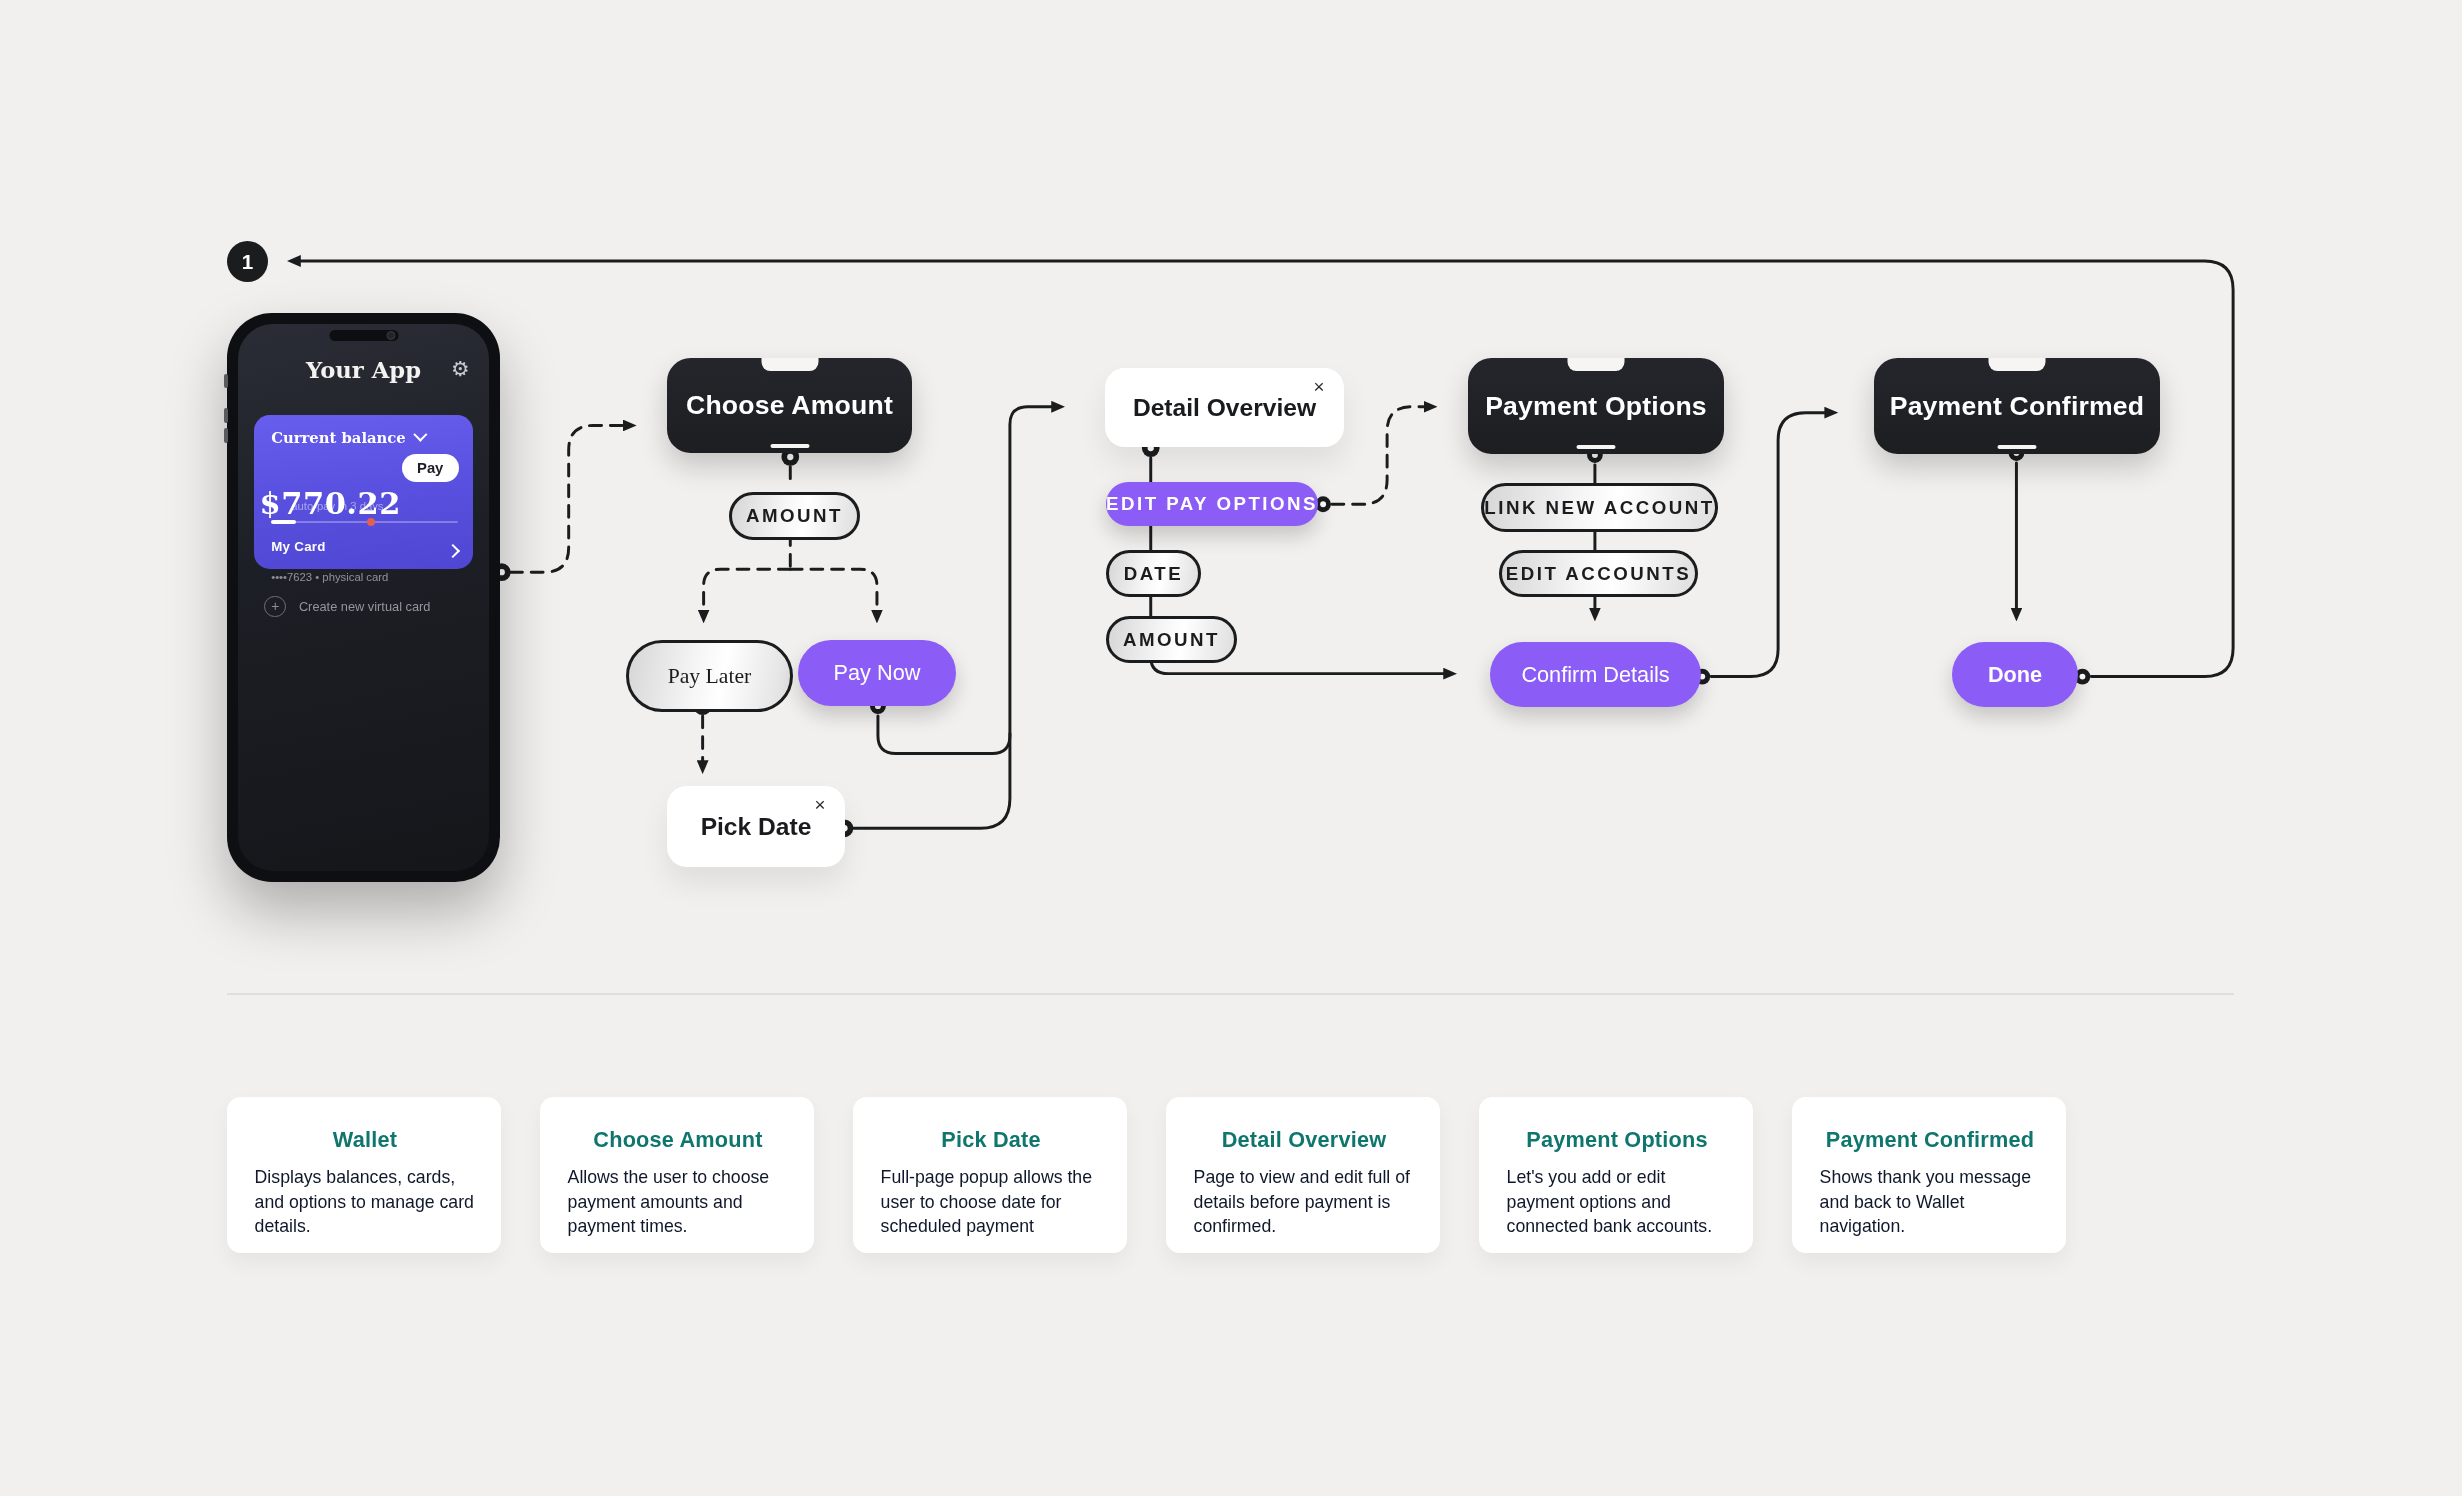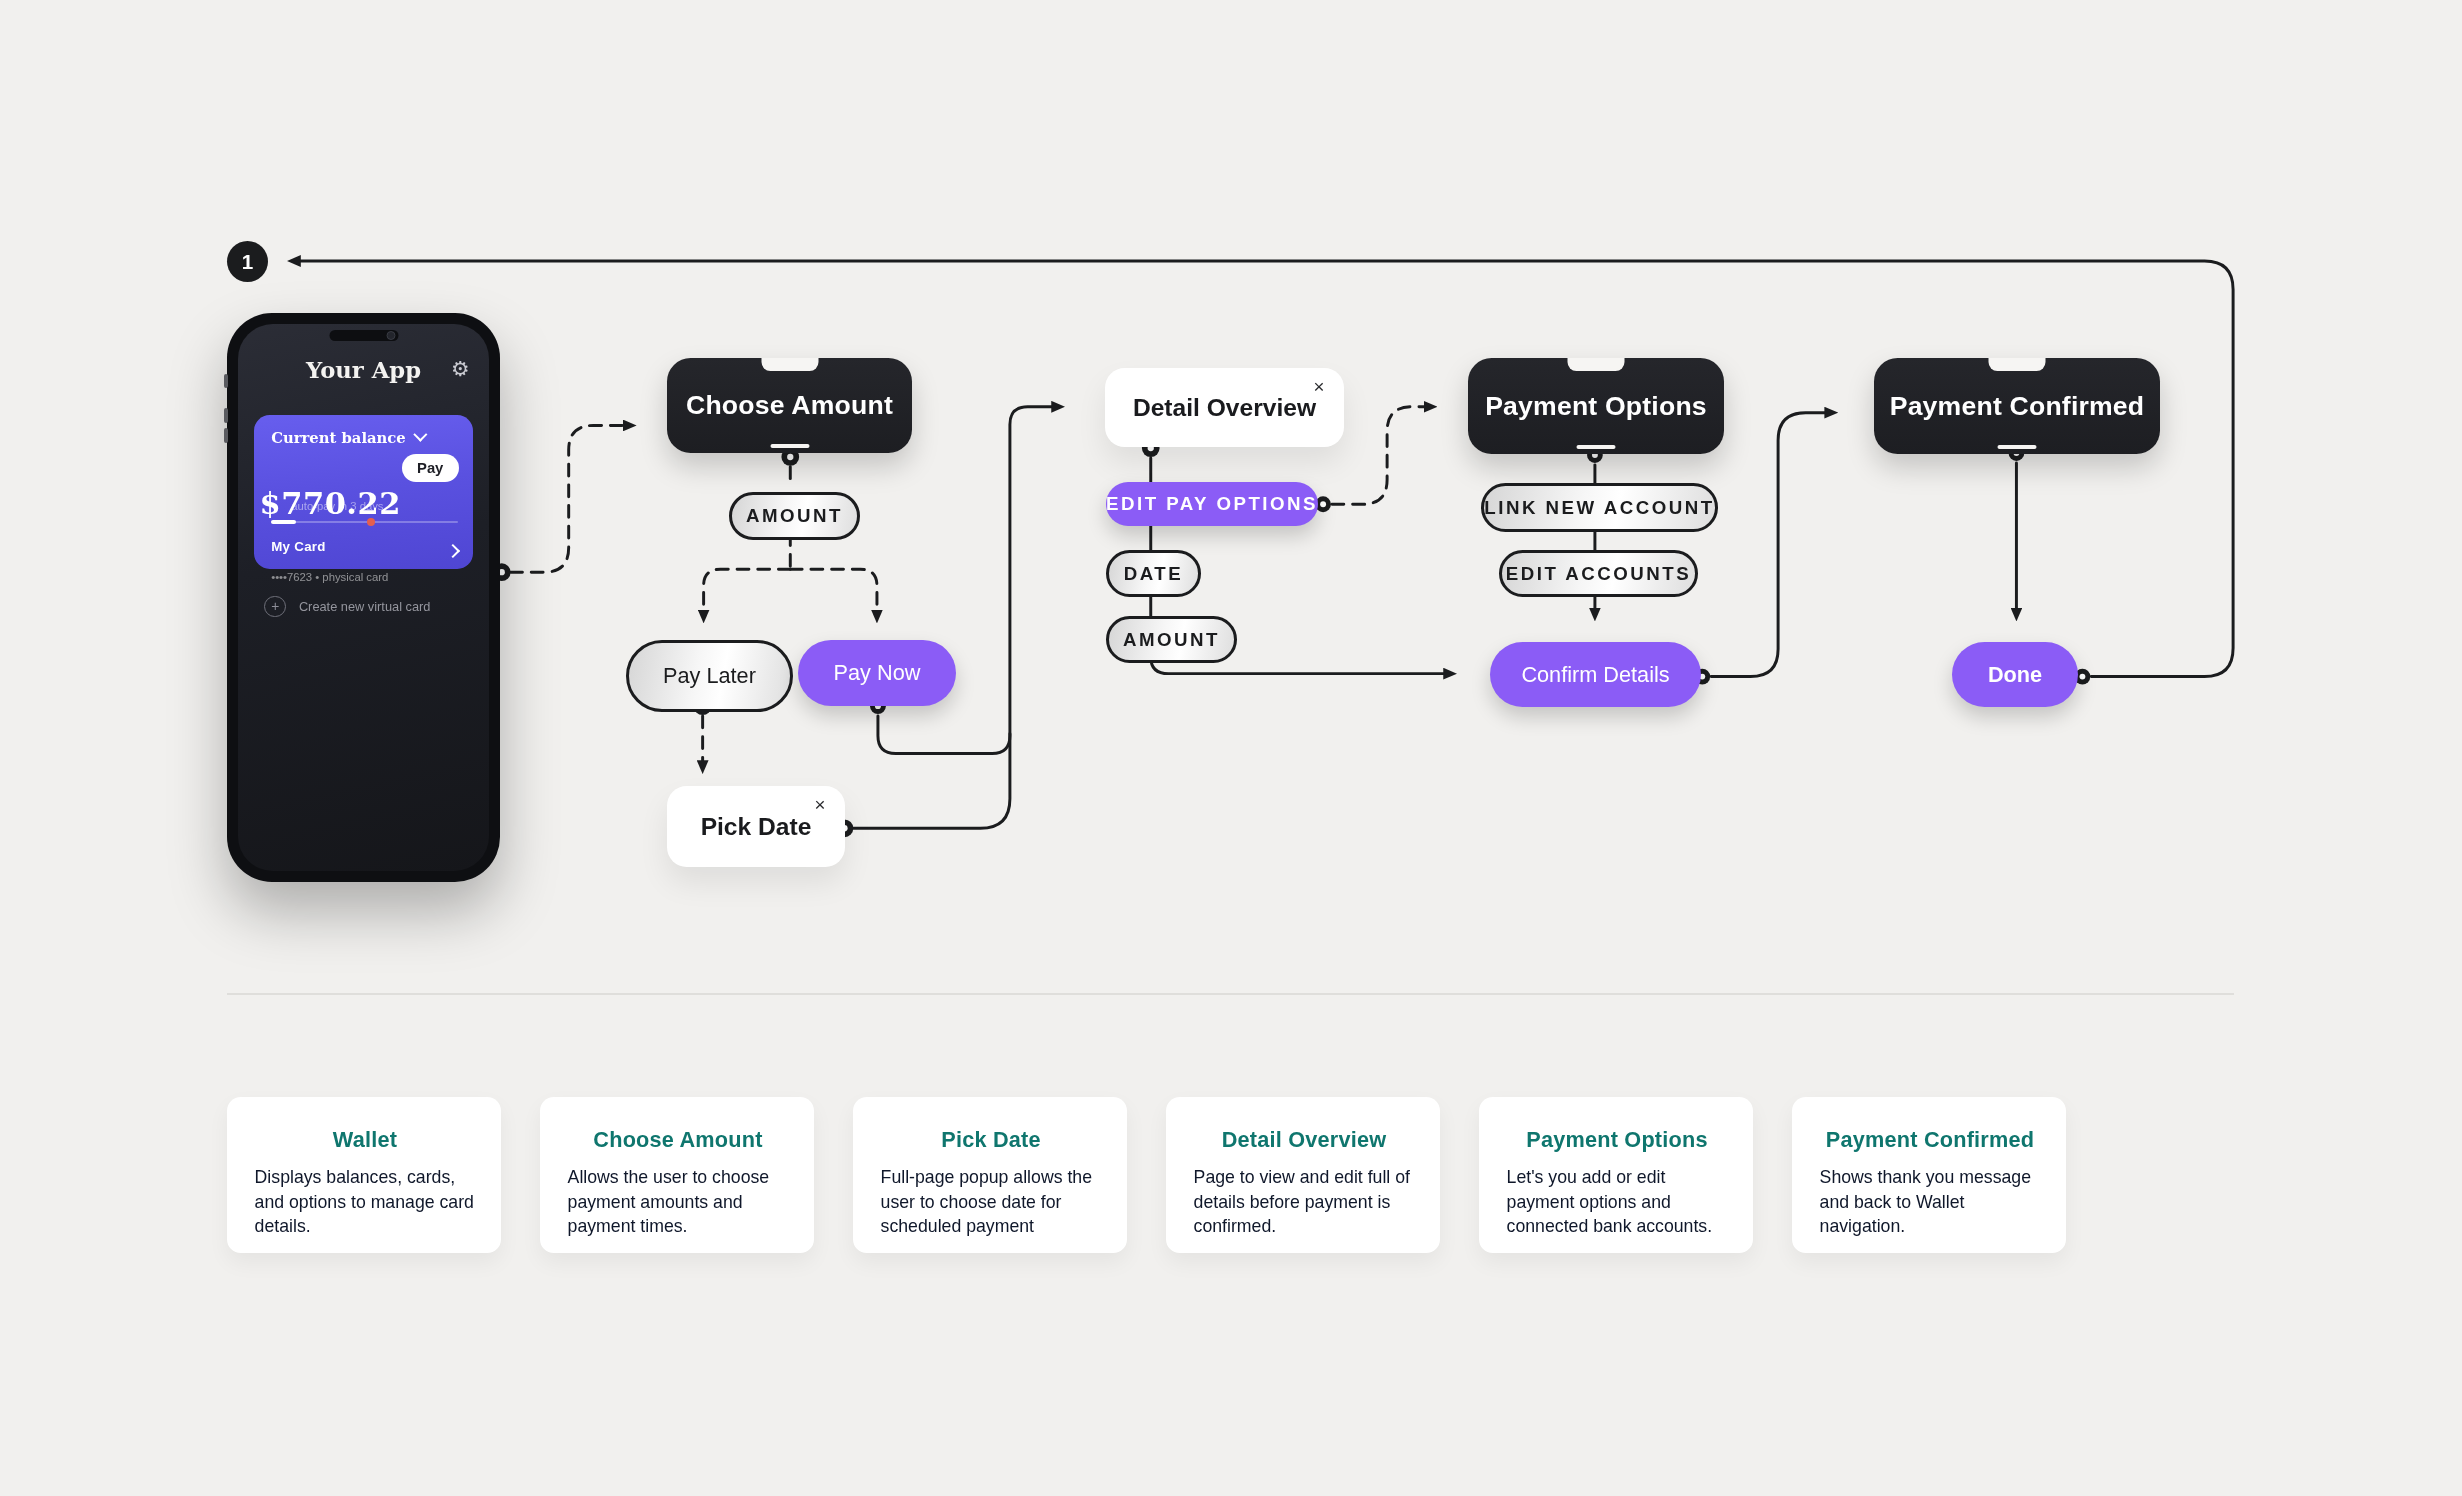--- a/index.html
+++ b/index.html
@@ -114,21 +114,21 @@
     border-radius:984px;display:flex;align-items:center;justify-content:center;white-space:nowrap;
   }
   .pill.light{
     background:linear-gradient(100deg,#d6d6d6 0%,#f6f6f6 42%,#ffffff 58%,#dedede 100%);
     border:3px solid #1b1c1e;color:#1b1c1e;
   }
   .pill.dark{background:#8b5cf6;color:#fff;box-shadow:0 9.9px 19.7px rgba(0,0,0,.18);}
   .pill.upper{font-size:18.7px;font-weight:700;letter-spacing:2.5px;}
   .pill.normal{font-size:21.7px;font-weight:400;}
   #pill-amount-1{left:729px;top:492px;width:125px;height:42px;}
-  #pill-pay-later{left:626px;top:640px;width:161px;height:66px;}
+  #pill-pay-later{left:626px;top:640px;width:161px;height:66px;font-family:Liberation Serif, serif;}
   #pill-pay-now{left:798px;top:640px;width:158px;height:66px;}
   #pill-edit-pay-options{left:1106px;top:482px;width:212px;height:44px;}
   #pill-date{left:1106px;top:550px;width:89px;height:41px;}
   #pill-amount-2{left:1106px;top:616px;width:125px;height:41px;}
   #pill-link-new-account{left:1481px;top:483px;width:231px;height:43px;}
   #pill-edit-accounts{left:1499px;top:550px;width:193px;height:41px;}
   #pill-confirm-details{left:1490px;top:642px;width:211px;height:65px;}
   #pill-done{left:1952px;top:642px;width:126px;height:65px;font-weight:bold;}
 
   

